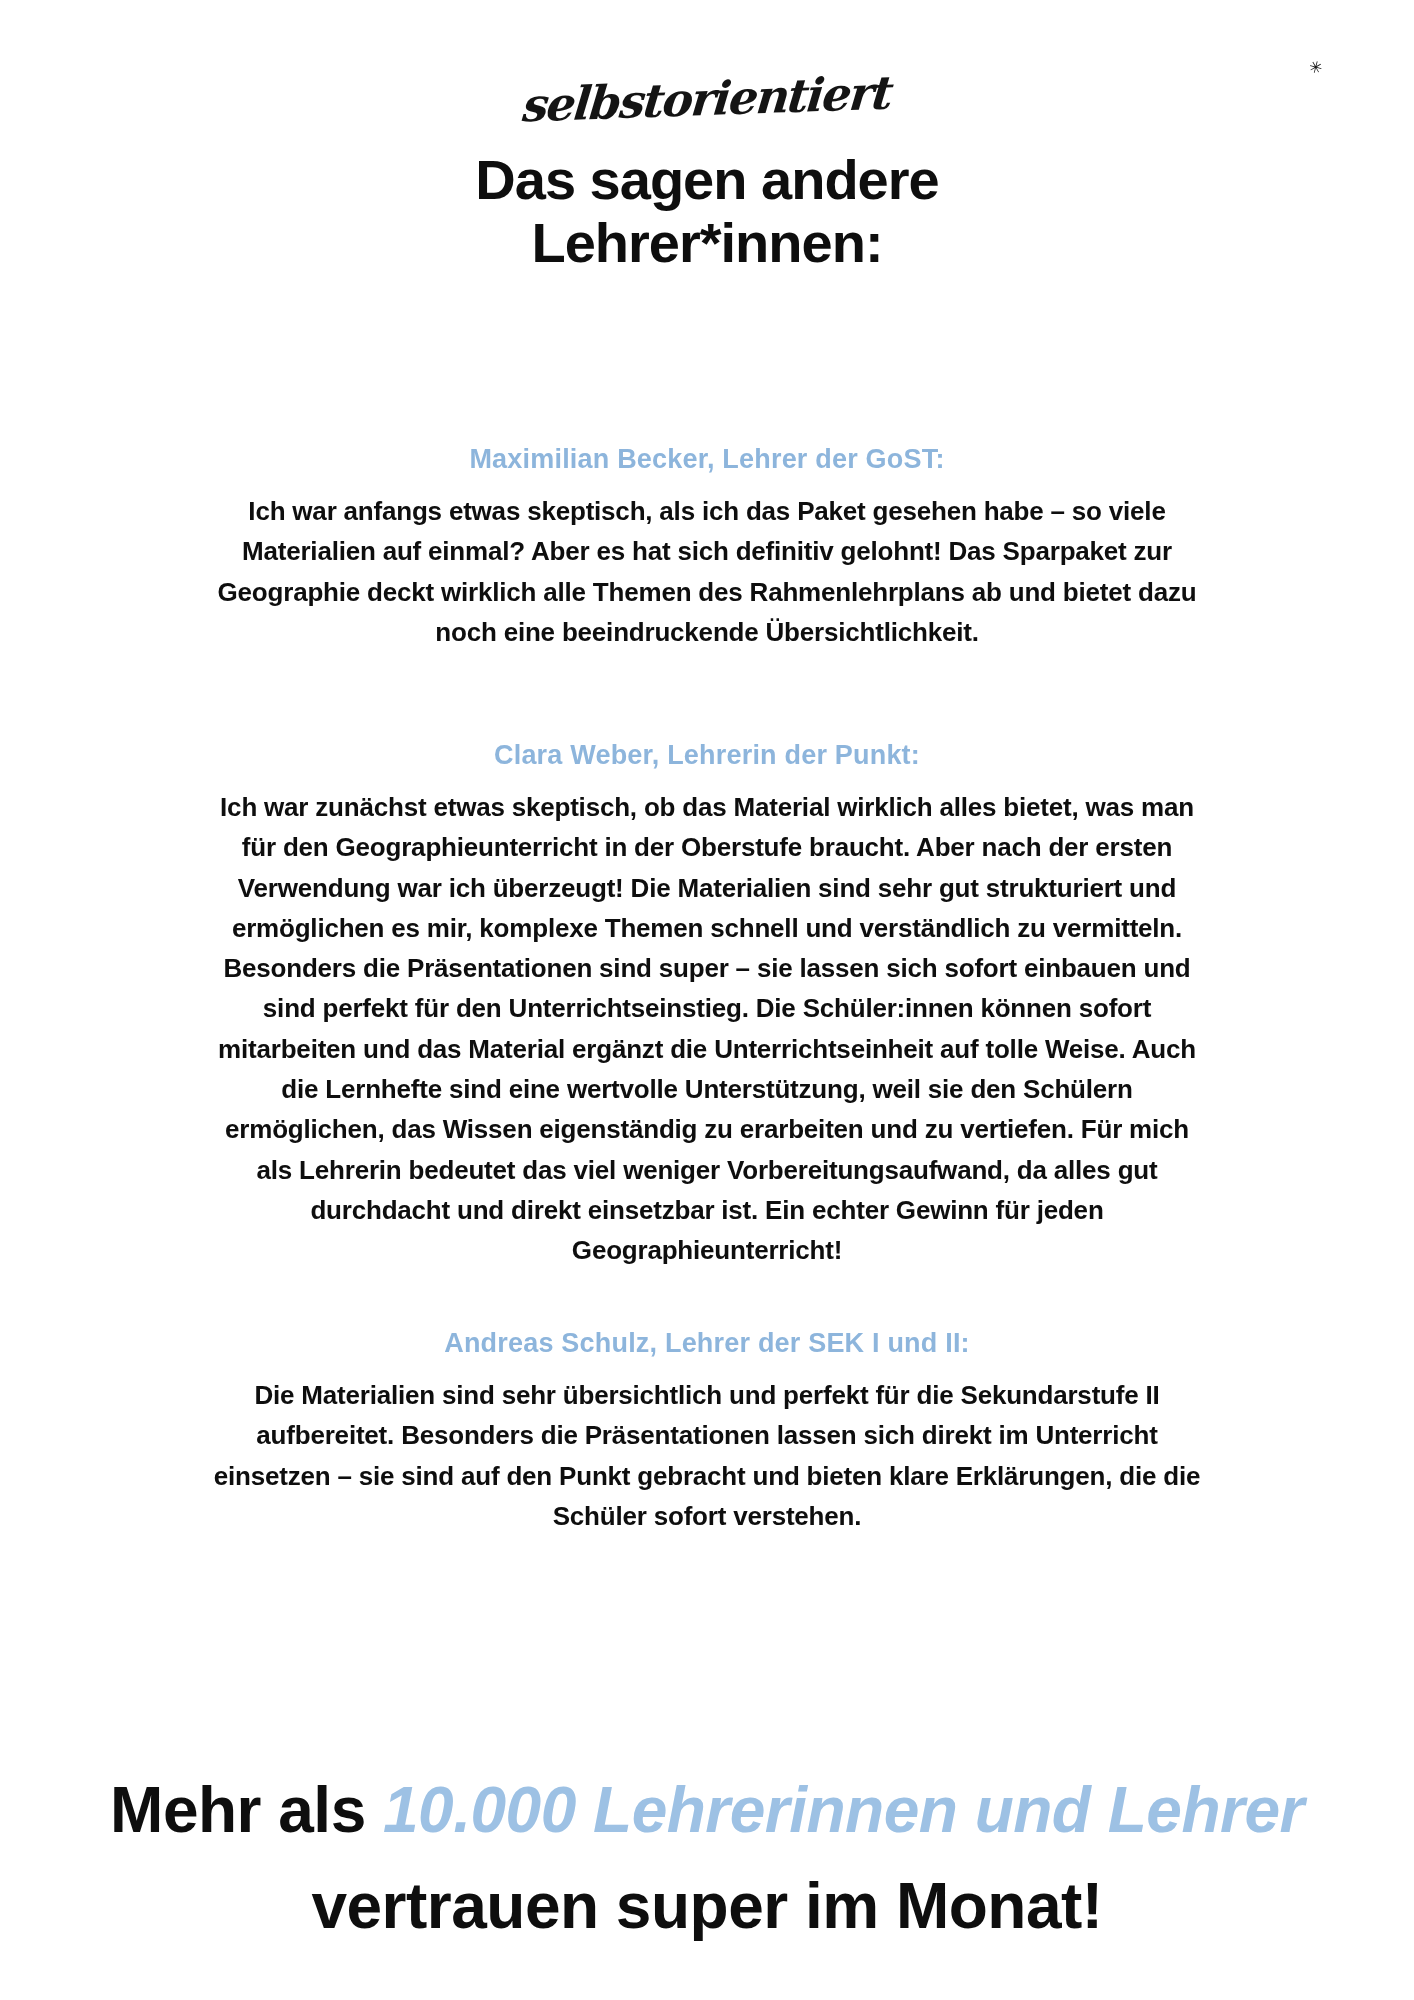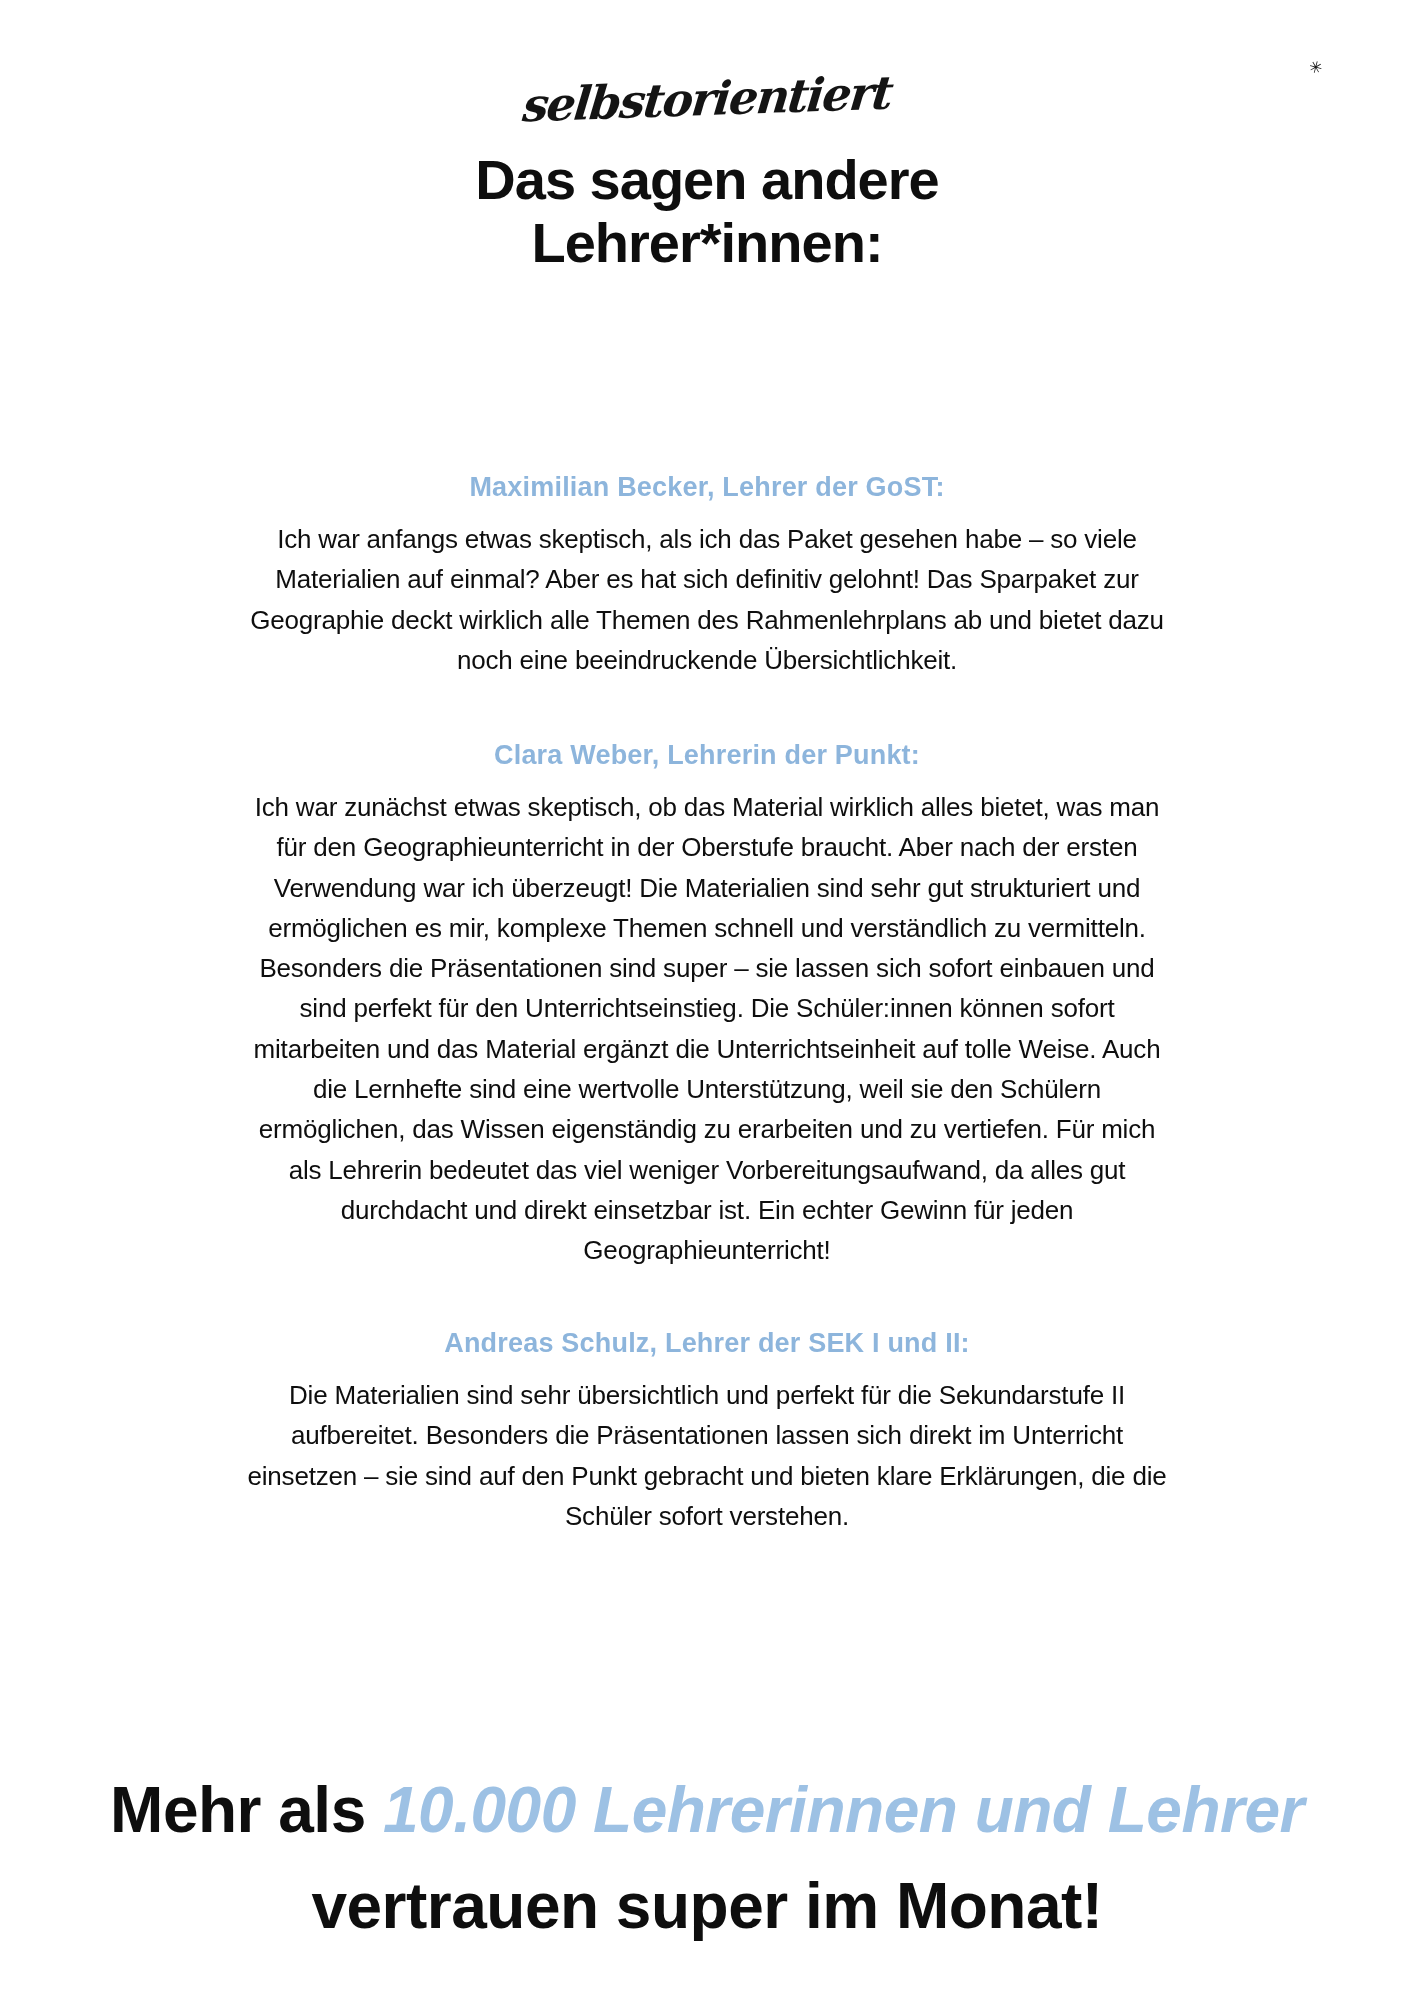--- a/index.html
+++ b/index.html
@@ -64,29 +64,29 @@
   
   .testimonial .author {
     font-size: 27px;
     font-weight: 800;
     letter-spacing: 0.2px;
     color: var(--accent-blue);
     margin-bottom: 8px;
   }
   .testimonial .quote {
     font-size: 26px;
-    font-weight: 400;
+    font-weight: 700;
     line-height: 1.55;
     letter-spacing: -0.2px;
     color: var(--ink);
     white-space: pre-line;
     max-width: 1330px;
     margin: 16px auto;
   }
-  .testimonial-1 { top: 472px; }
+  .testimonial-1 { top: 444px; }
   .testimonial-2 { top: 740px; }
   .testimonial-3 { top: 1328px; }
   
   .footer-claim { top: 1762px; }
   .footer-claim .claim-line {
     font-size: 64px;
     font-weight: 800;
     line-height: 1.5;
     letter-spacing: -0.5px;
     max-width: 1340px;

